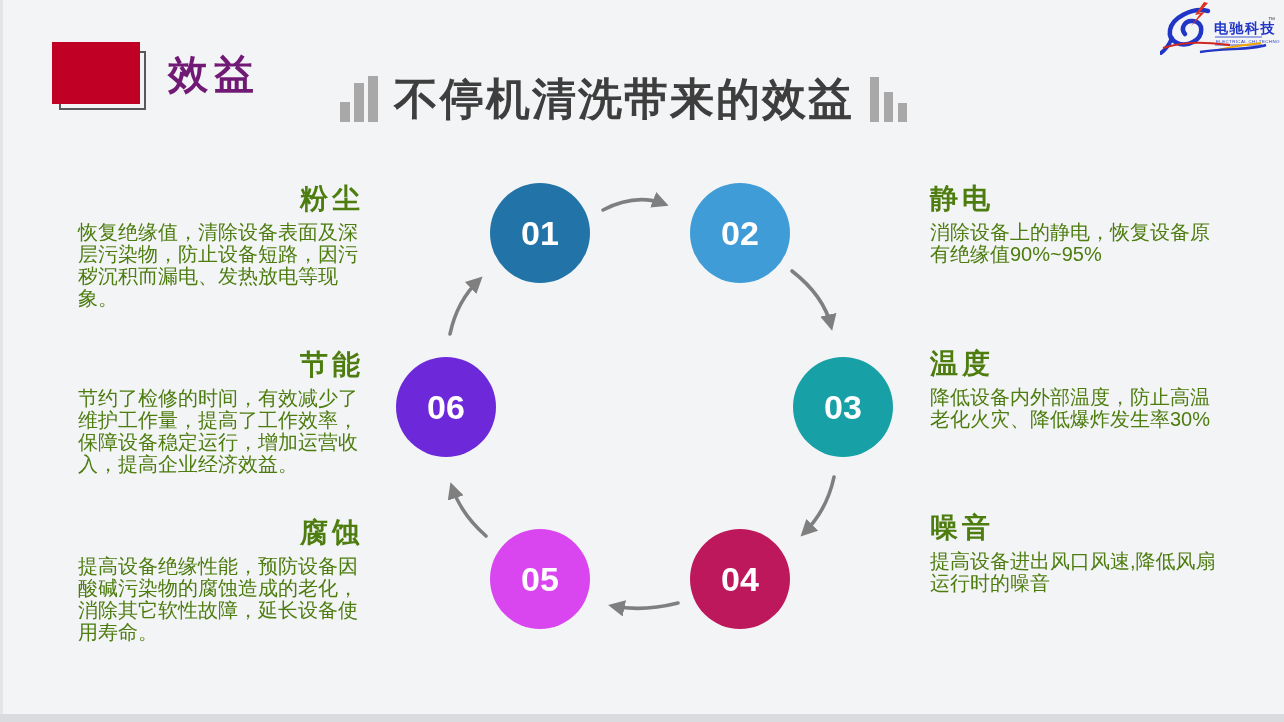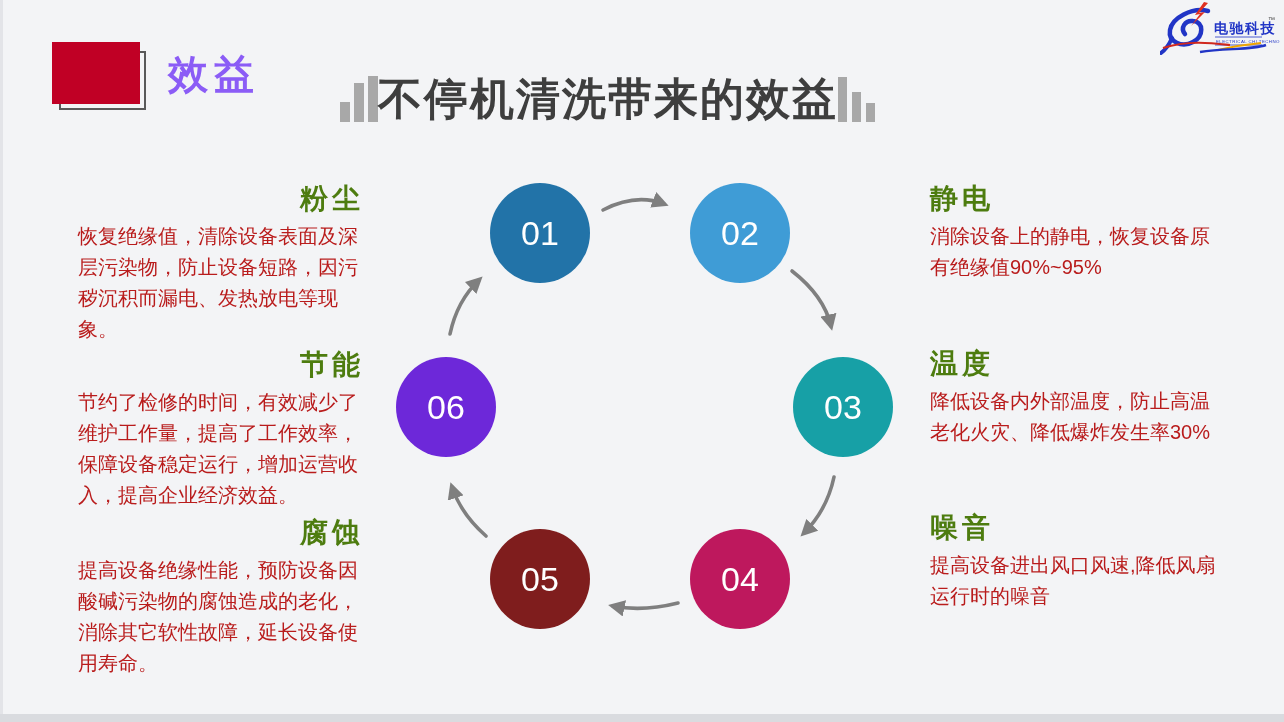--- a/index.html
+++ b/index.html
@@ -31,21 +31,21 @@
   }
   .corner-label {
     position: absolute; left: 168px; top: 50px;
     font-size: 40px; font-weight: 800; letter-spacing: 6px;
     line-height: 48px;
   }
 
   
   .title-row {
     position: absolute; left: 340px; top: 72px;
-    display: flex; align-items: flex-end; 
+    display: flex; align-items: flex-end; gap: 16px;
   }
   .title-text {
     font-size: 44px; font-weight: 800; color: #3e3e3e;
     letter-spacing: 2px; line-height: 50px; white-space: nowrap;
     transform: translateY(2px);
   }
   .bars svg { display: block; }
 
   
   .logo {
@@ -55,44 +55,44 @@
   
   .info {
     position: absolute; width: 292px;
   }
   .info h3 {
     font-size: 28px; font-weight: 800; color: #4d7c0f;
     letter-spacing: 4px; line-height: 32px; margin-bottom: 6px;
   }
   .info.left h3 { text-align: right; padding-right: 6px; }
   .info p {
-    font-size: 20px; color: #b91c1c; line-height: 31px;
+    font-size: 20px; color: #4d7c0f; line-height: 22px;
   }
 
   
   .circle {
     position: absolute; width: 100px; height: 100px; border-radius: 50%;
     display: flex; align-items: center; justify-content: center;
   }
   .circle span {
-    color: #ffffff; font-size: 34px; font-weight: 400;
+    color: #ffffff; font-size: 34px; font-weight: 700;
     font-family: "Liberation Sans", "DejaVu Sans", sans-serif;
   }
 
   .arrows { position: absolute; left: 0; top: 0; pointer-events: none; }
 </style>
 </head>
 <body>
 
 <div class="stage">
   <div class="edge-left"></div>
 
   <div class="corner-outline"></div>
   <div class="corner-red" style="background-color: rgb(192, 0, 37);"></div>
-  <div class="corner-label" style="color: #8b5cf6;">效益</div>
+  <div class="corner-label" style="color: #701a75;">效益</div>
 
   <div class="title-row">
     <span class="bars">
       <svg width="38" height="48" viewBox="0 0 38 48">
         <rect x="0" y="28" width="10" height="20" fill="#a8a8a8"></rect>
         <rect x="14" y="9" width="10" height="39" fill="#a8a8a8"></rect>
         <rect x="28" y="2" width="10" height="46" fill="#a8a8a8"></rect>
       </svg>
     </span>
     <h1 class="title-text">不停机清洗带来的效益</h1>
@@ -172,21 +172,21 @@
   </div>
   <div class="circle" style="left: 690px; top: 183px; background-color: rgb(63, 156, 214);">
     <span>02</span>
   </div>
   <div class="circle" style="left: 793px; top: 357px; background-color: rgb(23, 160, 166);">
     <span>03</span>
   </div>
   <div class="circle" style="left: 690px; top: 529px; background-color: #be185d;">
     <span>04</span>
   </div>
-  <div class="circle" style="left: 490px; top: 529px; background-color: #7f1d1d;">
+  <div class="circle" style="left: 490px; top: 529px; background-color: #d946ef;">
     <span>05</span>
   </div>
   <div class="circle" style="left: 396px; top: 357px; background-color: #6d28d9;">
     <span>06</span>
   </div>
 
   <div class="edge-bottom"></div>
 </div>
 
 </body></html>

